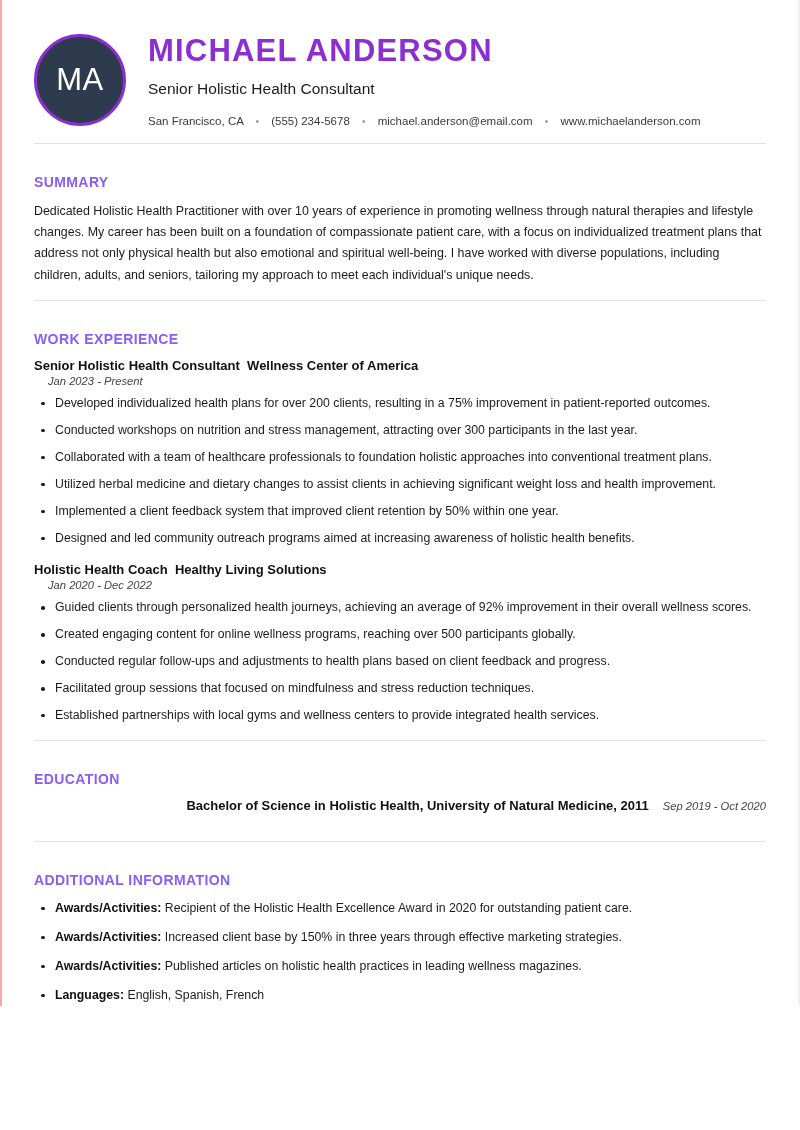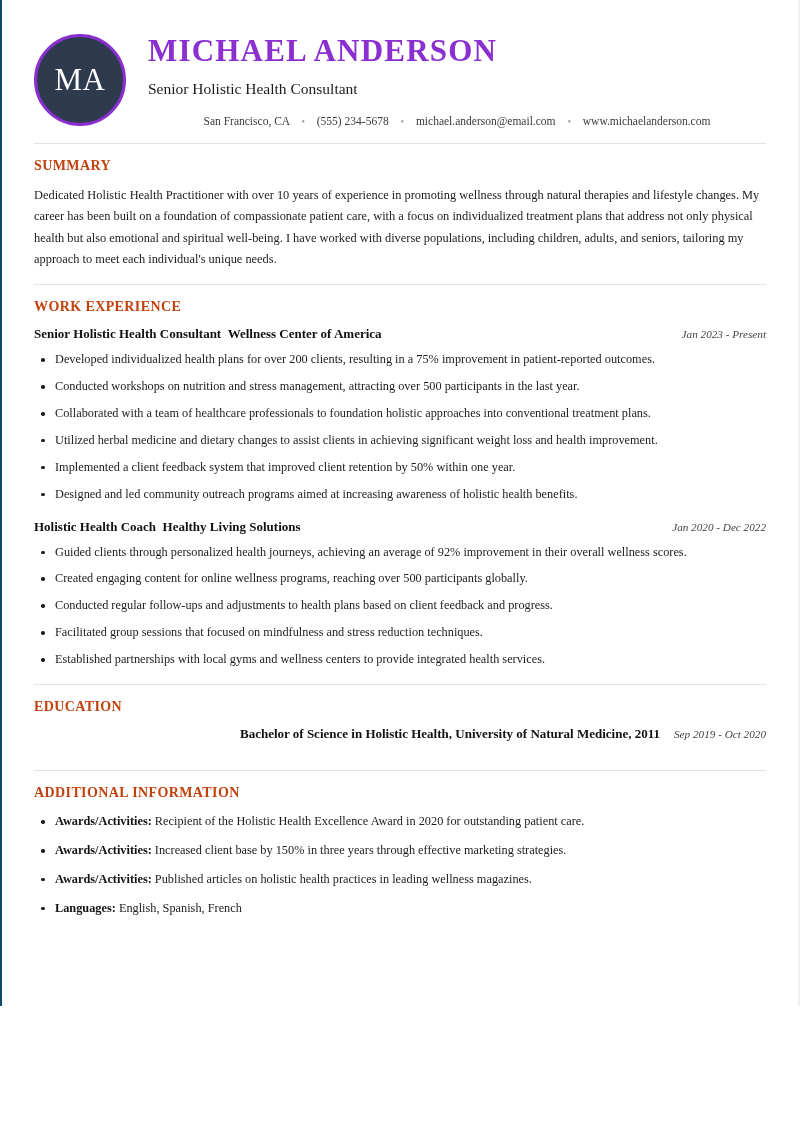--- a/index.html
+++ b/index.html
@@ -6,23 +6,23 @@
     margin: 0;
     padding: 0;
     background: #ffffff;
   }
   .page {
     width: 800px;
     height: 1006px;
     background: #ffffff;
     position: relative;
     box-sizing: border-box;
-    font-family: Liberation Serif, serif;
-    color: #1c1c1c;
-    border-left: 2px solid #0c4a6e;
+    font-family: Liberation Sans, sans-serif;
+    color: #1c1c1c;
+    border-left: 2px solid #fca5a5;
     border-right: 2px solid #f0f0f0;
     overflow: hidden;
   }
   .inner {
     padding: 30px 32px 0 32px;
   }
 
   
   .header {
     display: flex;
@@ -64,61 +64,62 @@
   .job-title-head {
     font-size: 15.5px;
     color: #1c1c1c;
     font-weight: 400;
     margin: 0 0 14px 0;
     line-height: 1.2;
   }
   .contact-line {
     font-size: 11.5px;
     color: #3a3a3a;
-    text-align: center;
+    text-align: left;
     line-height: 1.4;
     white-space: nowrap;
   }
   .contact-item { display: inline; }
   .contact-sep {
     display: inline;
     color: #999999;
     padding: 0 9px;
     font-size: 10px;
     vertical-align: middle;
   }
 
   
   .section {
     border-top: 1px solid #e2e2e2;
     padding-top: 14px;
     margin-top: 8px;
   }
   .section-title {
-    color: #c2410c;
+    color: #8b5cf6;
     font-size: 14px;
     font-weight: bold;
     letter-spacing: 0.4px;
-    margin: 0 0 11px 0;
+    margin: 16px 0 11px 0;
   }
   .summary-text {
     font-size: 12.4px;
     line-height: 1.72;
     color: #1c1c1c;
     margin: 0 0 14px 0;
     text-align: left;
   }
 
   
   .entry { margin-bottom: 4px; }
   .entry-head {
     display: flex;
     align-items: baseline;
     justify-content: space-between;
     margin-bottom: 7px;
+    flex-direction: column;
   }
   .entry-heading {
     font-size: 13px;
     font-weight: bold;
     color: #111111;
     line-height: 1.3;
   }
   .entry-company { font-weight: bold; }
   .entry-date {
     font-size: 11.2px;
@@ -225,21 +226,21 @@
     <div class="section">
       <div class="section-title">WORK EXPERIENCE</div>
       <div id="work-entries">
           <div class="entry">
             <div class="entry-head">
               <div class="entry-heading"><span>Senior Holistic Health Consultant</span>&nbsp;&nbsp;<span class="entry-company">Wellness Center of America</span></div>
               <div class="entry-date">Jan 2023 - Present</div>
             </div>
             <ul class="bullets">
               <li>Developed individualized health plans for over 200 clients, resulting in a 75% improvement in patient-reported outcomes.</li>
-              <li>Conducted workshops on nutrition and stress management, attracting over 500 participants in the last year.</li>
+              <li>Conducted workshops on nutrition and stress management, attracting over 300 participants in the last year.</li>
               <li>Collaborated with a team of healthcare professionals to foundation holistic approaches into conventional treatment plans.</li>
               <li>Utilized herbal medicine and dietary changes to assist clients in achieving significant weight loss and health improvement.</li>
               <li>Implemented a client feedback system that improved client retention by 50% within one year.</li>
               <li>Designed and led community outreach programs aimed at increasing awareness of holistic health benefits.</li>
             </ul>
           </div>
           <div class="entry">
             <div class="entry-head">
               <div class="entry-heading"><span>Holistic Health Coach</span>&nbsp;&nbsp;<span class="entry-company">Healthy Living Solutions</span></div>
               <div class="entry-date">Jan 2020 - Dec 2022</div>

